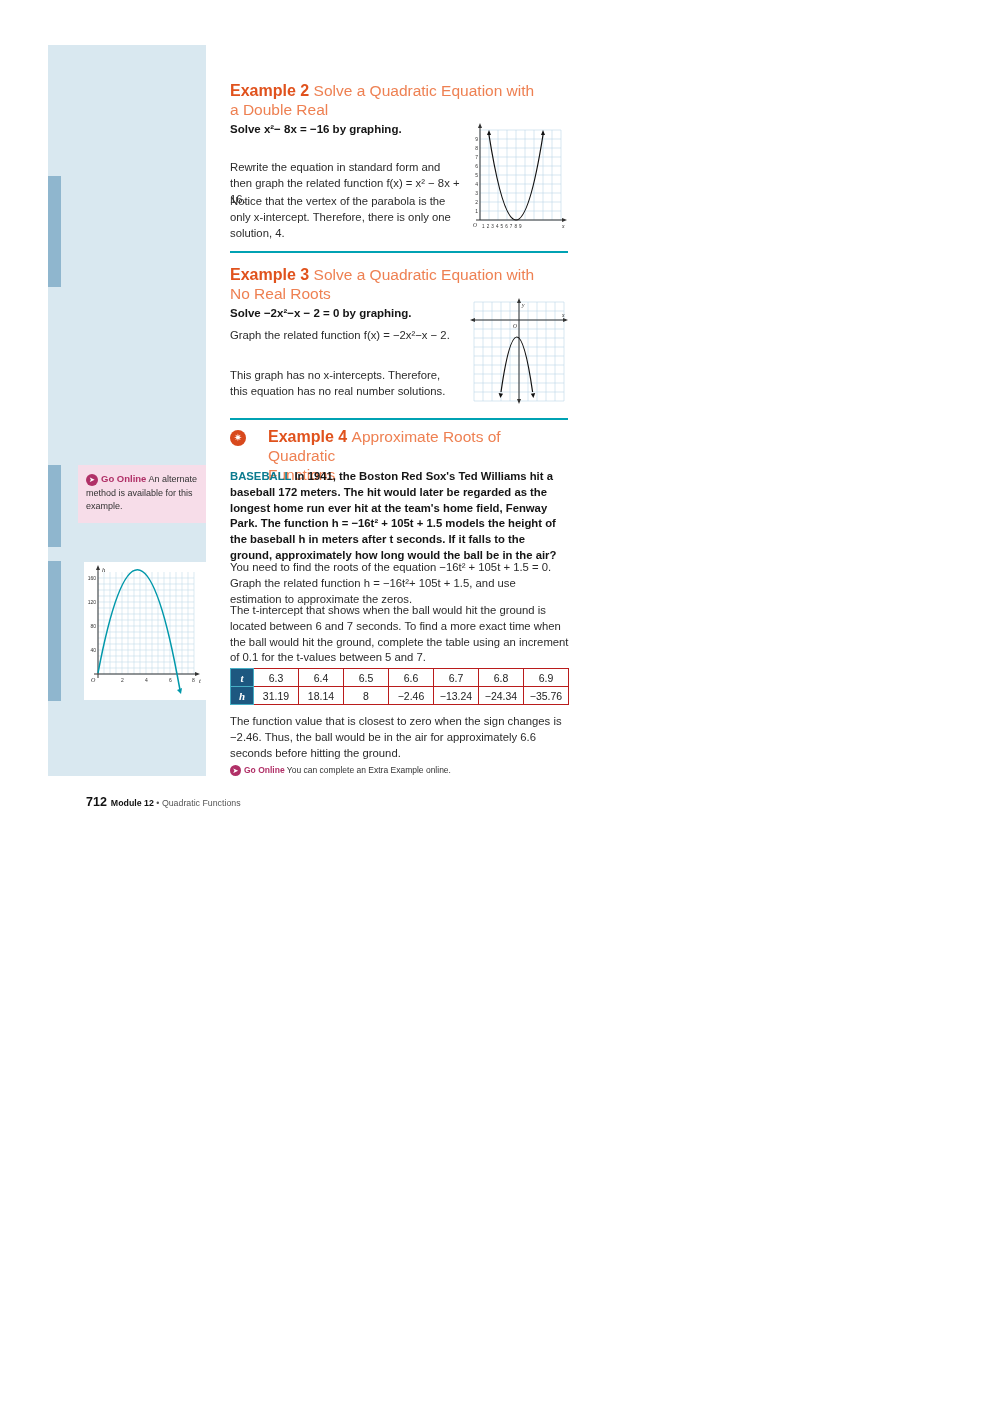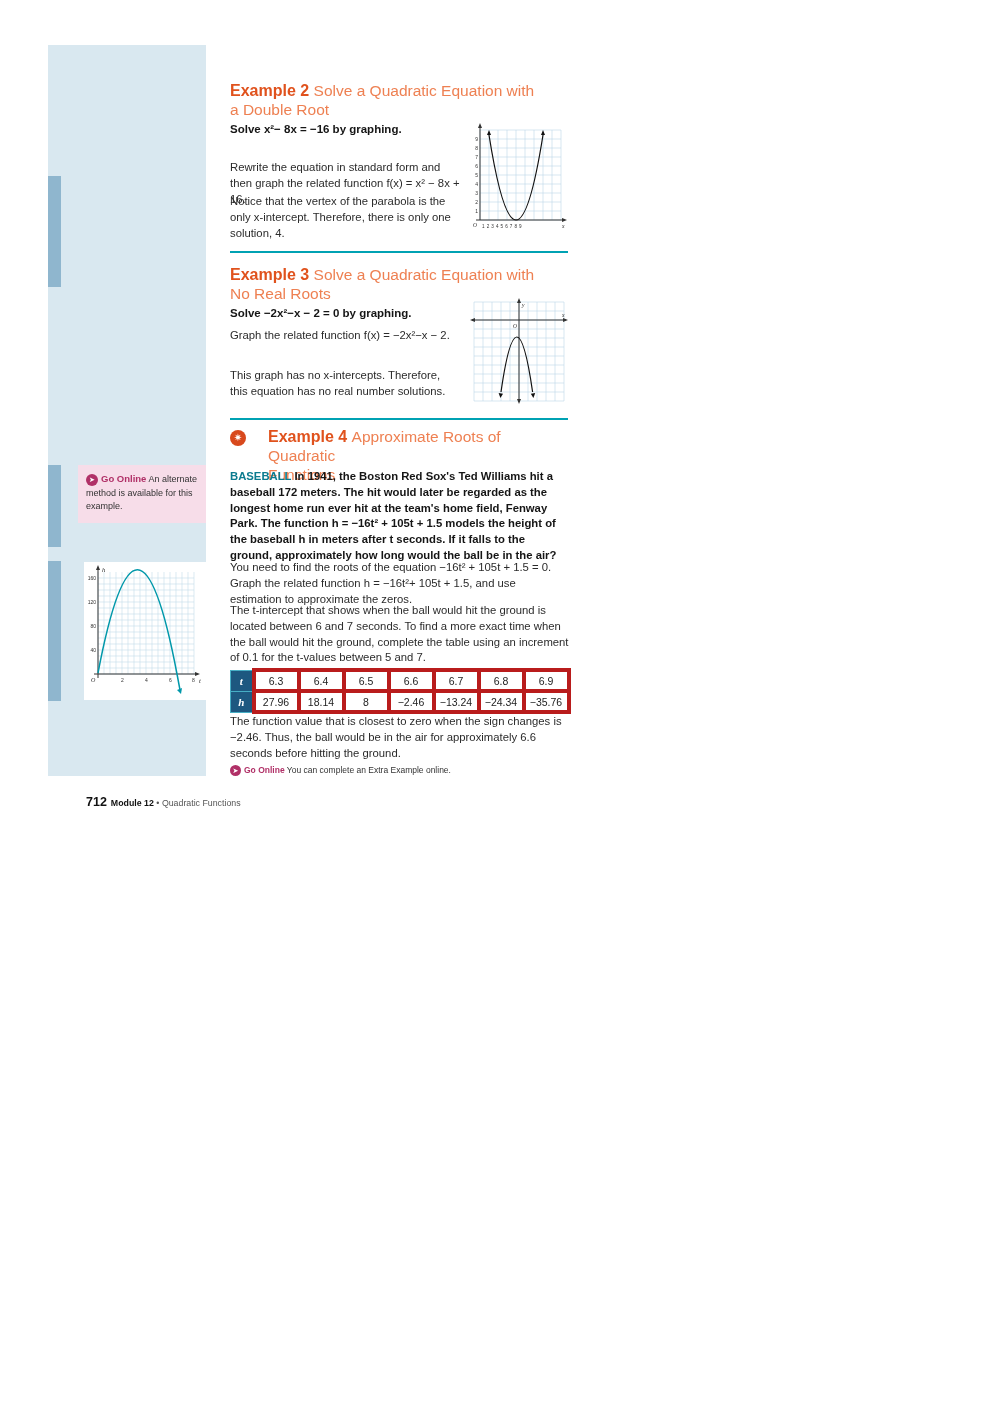--- a/index.html
+++ b/index.html
@@ -23,21 +23,21 @@
   .ex-heading { position:absolute; left:230px; font-size:16px; line-height:1.18; }
   .ex-label { font-weight:bold; color:#e0521d; }
   .ex-title { color:#ee8052; font-size:15.5px; }
   .prob  { position:absolute; left:230px; font-weight:bold; font-size:11.5px; color:#151515; }
   .body-p{ position:absolute; left:230px; font-size:11.3px; line-height:1.4; color:#2b2b2b; }
   .bold-p{ font-weight:bold; color:#151515; }
   .tag { color:#0c7b8f; font-weight:bold;margin-top:24px; }
   .rule { position:absolute; left:230px; width:338px; height:2px; background:#00a2b3; }
   .graph-frame { position:absolute; background:#ffffff; }
   table.datatable { position:absolute; left:230px; top:668px; border-collapse:collapse; font-size:10.5px; }
-  .datatable td { border:4px solid #b91c1c; width:45px; text-align:center; padding:2.5px 0; background:#fff; color:#222; }
+  .datatable td { border:1px solid #b91c1c; width:45px; text-align:center; padding:2.5px 0; background:#fff; color:#222; }
   .datatable th { border:1px solid #46aec5; width:23px; background:#1d5880; color:#fff;
                   font-style:italic; font-family:"Liberation Serif", serif; font-size:11px; padding:2.5px 0; }
   .go-line { position:absolute; left:230px; top:765px; font-size:8.5px; color:#333; }
   .footer { position:absolute; left:86px; top:795px; font-size:8.8px; color:#555; }
   .footer .pg  { font-weight:bold; font-size:12.5px; color:#111; margin-right:4px; }
   .footer .mod { font-weight:bold; color:#111; }
   .svg-txt { font-family:"Liberation Sans", sans-serif; }
   .svg-it  { font-family:"Liberation Serif", serif; font-style:italic; }
 </style>
 </head>
@@ -76,21 +76,21 @@
     <text class="svg-txt" x="37" y="120" font-size="5" fill="#333">2</text>
     <text class="svg-txt" x="61" y="120" font-size="5" fill="#333">4</text>
     <text class="svg-txt" x="85" y="120" font-size="5" fill="#333">6</text>
     <text class="svg-txt" x="108" y="120" font-size="5" fill="#333">8</text>
     <text class="svg-it" x="115" y="121" font-size="6.5" fill="#222">t</text>
   </svg>
 
   <div class="ex-heading" style="top:82px;">
     <span class="ex-label">Example 2</span>
     <span class="ex-title">Solve a Quadratic Equation with</span><br>
-    <span class="ex-title">a Double Root</span>
+    <span class="ex-title">a Double Real</span>
   </div>
 
   <div class="prob" style="top:123px;">Solve x²− 8x = −16 by graphing.</div>
   <div class="body-p" style="top:160px;width:232px;">Rewrite the equation in standard form and then graph the related function f(x) = x² − 8x + 16.</div>
   <div class="body-p" style="top:194px;width:232px;">Notice that the vertex of the parabola is the only x-intercept. Therefore, there is only one solution, 4.</div>
 
   <svg class="graph-frame" style="left:470px;top:122px;" width="98" height="112" viewBox="0 0 98 112">
     <path d="M10 8V98M19 8V98M28 8V98M37 8V98M46 8V98M55 8V98M64 8V98M73 8V98M82 8V98M91 8V98" stroke="#bcd7e8" stroke-width="0.6" fill="none"></path>
     <path d="M10 8H91M10 17H91M10 26H91M10 35H91M10 44H91M10 53H91M10 62H91M10 71H91M10 80H91M10 89H91M10 98H91" stroke="#bcd7e8" stroke-width="0.6" fill="none"></path>
     <line x1="10" y1="98" x2="10" y2="4" stroke="#333" stroke-width="1"></line>
@@ -169,21 +169,21 @@
       <td>6.3</td>
       <td>6.4</td>
       <td>6.5</td>
       <td>6.6</td>
       <td>6.7</td>
       <td>6.8</td>
       <td>6.9</td>
     </tr>
     <tr>
       <th>h</th>
-      <td>27.96</td>
+      <td>31.19</td>
       <td>18.14</td>
       <td>8</td>
       <td>−2.46</td>
       <td>−13.24</td>
       <td>−24.34</td>
       <td>−35.76</td>
     </tr>
   </tbody>
     </table>
 

